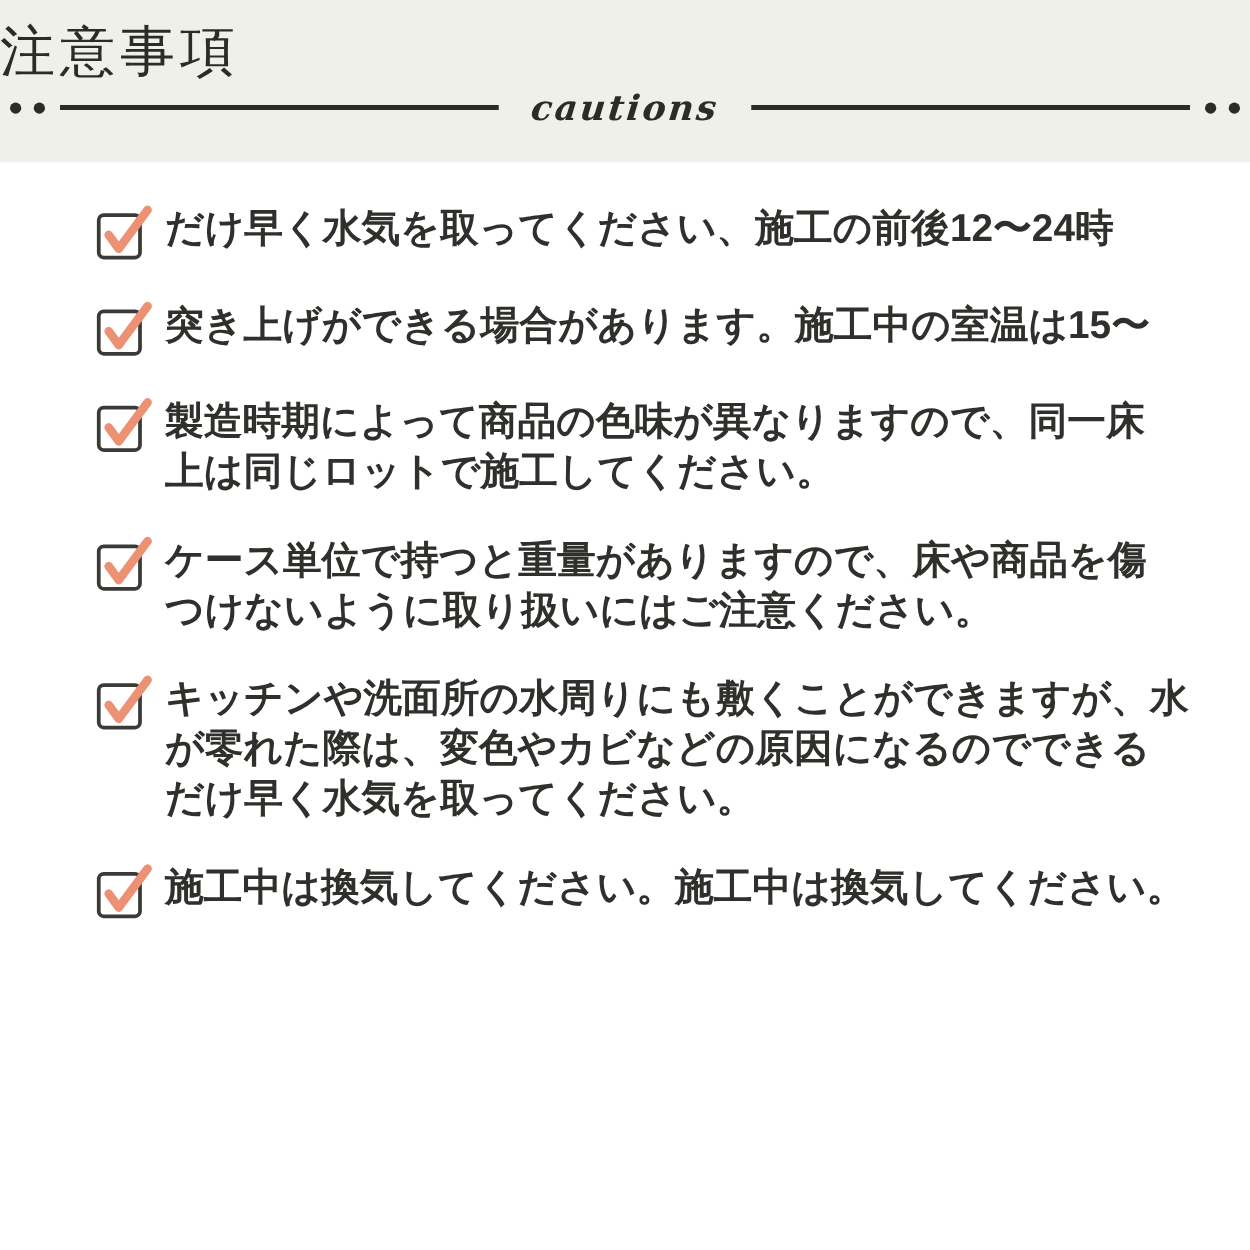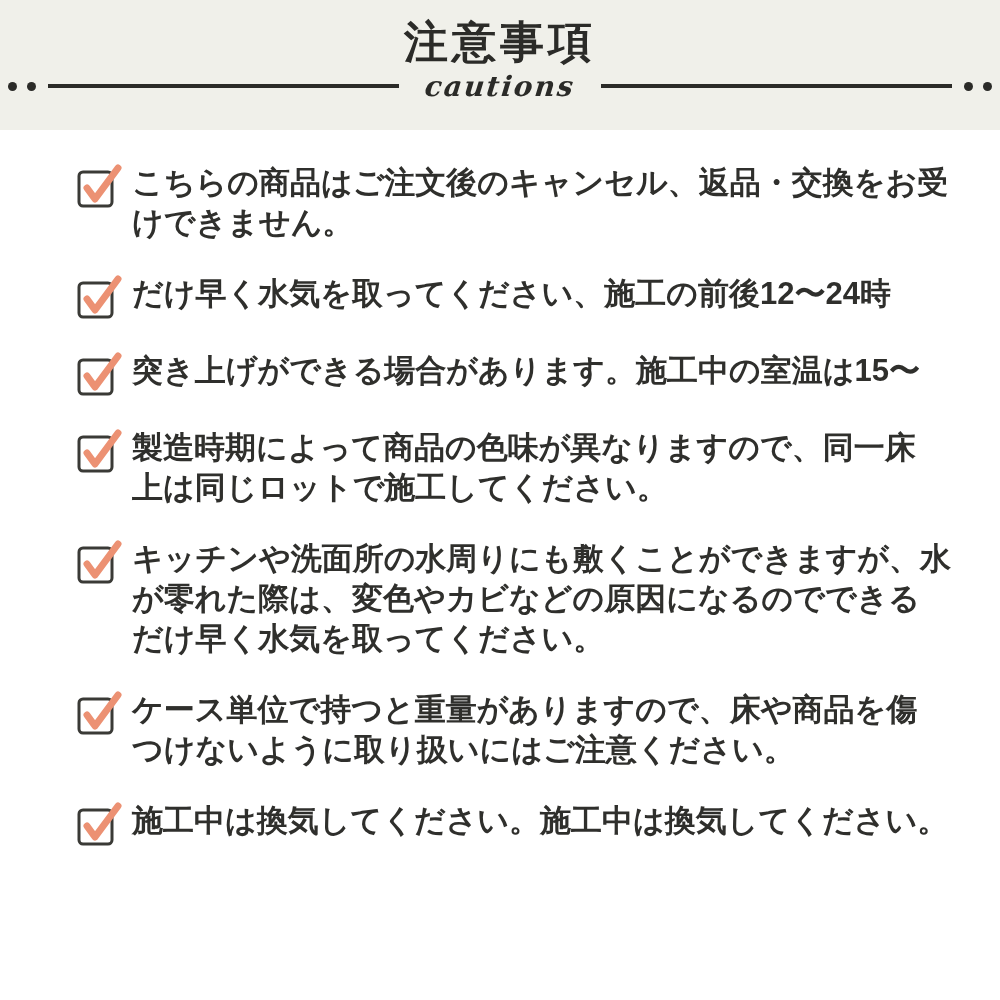--- a/index.html
+++ b/index.html
@@ -15,24 +15,23 @@
     overflow: hidden;
   }
   
   .header {
     background: #F0F0EA;
     height: 130px;
     box-sizing: border-box;
     padding-top: 18px;
   }
   .title {
-    text-align: center;
     font-size: 44px;
     line-height: 1.1;
-    font-weight: 700;
+    font-weight: 400;
     letter-spacing: 4px;
     color: #2B2B28;
   }
   .divider {
     display: flex;
     align-items: center;
     padding: 0 8px;
     margin-top: 10px;
     height: 20px;
   }
@@ -100,32 +99,20 @@
     <span class="rule left"></span>
     <span class="script-label">cautions</span>
     <span class="rule right"></span>
     <span class="dot"></span>
     <span class="dot"></span>
   </div>
 </div>
 
 <div class="cautions-list">
 
-  <div class="caution-item">
-    <span class="checkbox-wrap cb">
-  <svg viewBox="0 0 46 50" width="46" height="50" xmlns="http://www.w3.org/2000/svg">
-    <rect x="3" y="13" width="33" height="34" rx="4" fill="#ffffff" stroke="#3A3A36" stroke-width="3"></rect>
-    <polyline points="11,29 19,40 42,9" fill="none" stroke="#EC9173" stroke-width="7" stroke-linecap="round" stroke-linejoin="round"></polyline>
-  </svg>
-</span>
-    <div class="caution-text">
-      <div class="caution-line">こちらの商品はご注文後のキャンセル、返品・交換をお受</div>
-      <div class="caution-line">けできません。</div>
-    </div>
-  </div>
 
   <div class="caution-item">
     <span class="checkbox-wrap cb">
   <svg viewBox="0 0 46 50" width="46" height="50" xmlns="http://www.w3.org/2000/svg">
     <rect x="3" y="13" width="33" height="34" rx="4" fill="#ffffff" stroke="#3A3A36" stroke-width="3"></rect>
     <polyline points="11,29 19,40 42,9" fill="none" stroke="#EC9173" stroke-width="7" stroke-linecap="round" stroke-linejoin="round"></polyline>
   </svg>
 </span>
     <div class="caution-text">
       <div class="caution-line">だけ早く水気を取ってください、施工の前後12〜24時</div>
@@ -158,36 +145,36 @@
   </div>
 
   <div class="caution-item">
     <span class="checkbox-wrap cb">
   <svg viewBox="0 0 46 50" width="46" height="50" xmlns="http://www.w3.org/2000/svg">
     <rect x="3" y="13" width="33" height="34" rx="4" fill="#ffffff" stroke="#3A3A36" stroke-width="3"></rect>
     <polyline points="11,29 19,40 42,9" fill="none" stroke="#EC9173" stroke-width="7" stroke-linecap="round" stroke-linejoin="round"></polyline>
   </svg>
 </span>
     <div class="caution-text">
-      <div class="caution-line">キッチンや洗面所の水周りにも敷くことができますが、水</div>
-      <div class="caution-line">が零れた際は、変色やカビなどの原因になるのでできる</div>
-      <div class="caution-line">だけ早く水気を取ってください。</div>
+      <div class="caution-line">ケース単位で持つと重量がありますので、床や商品を傷</div>
+      <div class="caution-line">つけないように取り扱いにはご注意ください。</div>
     </div>
   </div>
 
   <div class="caution-item">
     <span class="checkbox-wrap cb">
   <svg viewBox="0 0 46 50" width="46" height="50" xmlns="http://www.w3.org/2000/svg">
     <rect x="3" y="13" width="33" height="34" rx="4" fill="#ffffff" stroke="#3A3A36" stroke-width="3"></rect>
     <polyline points="11,29 19,40 42,9" fill="none" stroke="#EC9173" stroke-width="7" stroke-linecap="round" stroke-linejoin="round"></polyline>
   </svg>
 </span>
     <div class="caution-text">
-      <div class="caution-line">ケース単位で持つと重量がありますので、床や商品を傷</div>
-      <div class="caution-line">つけないように取り扱いにはご注意ください。</div>
+      <div class="caution-line">キッチンや洗面所の水周りにも敷くことができますが、水</div>
+      <div class="caution-line">が零れた際は、変色やカビなどの原因になるのでできる</div>
+      <div class="caution-line">だけ早く水気を取ってください。</div>
     </div>
   </div>
 
   <div class="caution-item">
     <span class="checkbox-wrap cb">
   <svg viewBox="0 0 46 50" width="46" height="50" xmlns="http://www.w3.org/2000/svg">
     <rect x="3" y="13" width="33" height="34" rx="4" fill="#ffffff" stroke="#3A3A36" stroke-width="3"></rect>
     <polyline points="11,29 19,40 42,9" fill="none" stroke="#EC9173" stroke-width="7" stroke-linecap="round" stroke-linejoin="round"></polyline>
   </svg>
 </span>

